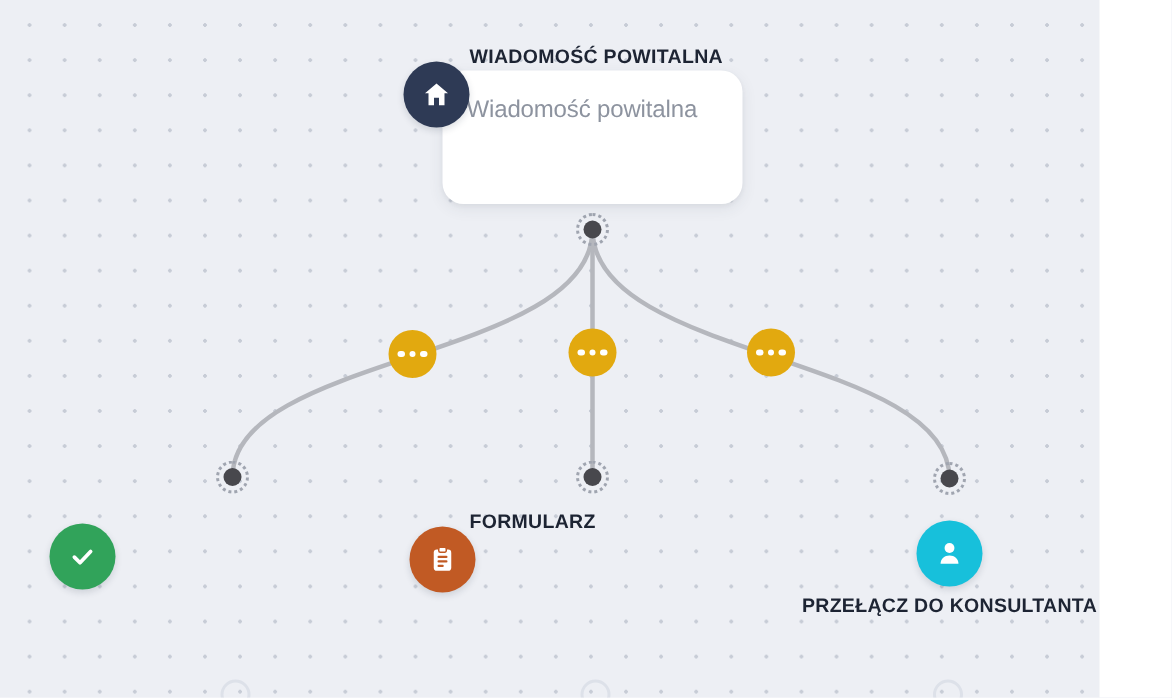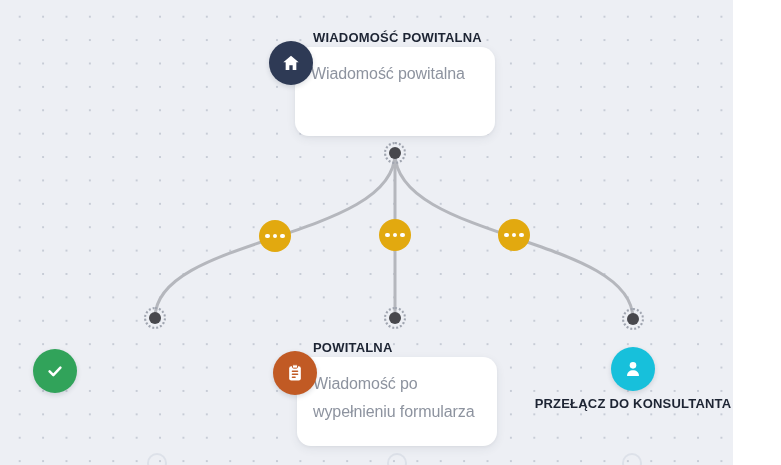--- a/index.html
+++ b/index.html
@@ -191,24 +191,21 @@
       <path d="M12 3.2 L2.8 11 H5.6 V20.5 H10 V14.6 H14 V20.5 H18.4 V11 H21.2 Z" fill="#ffffff"></path>
     </svg>
   </div>
 
   <div class="node-icon icon-check" id="icon-end">
     <svg width="20" height="20" viewBox="0 0 24 24">
       <path d="M5.5 12.5 L10 17 L18.5 8" fill="none" stroke="#ffffff" stroke-width="3" stroke-linecap="round" stroke-linejoin="round"></path>
     </svg>
   </div>
 
-  <div class="node-label" id="label-form">POWITALNA</div>
-  <div class="node-card" id="card-form">
-    <div class="card-text">Wiadomość po wypełnieniu formularza</div>
-  </div>
+  <div class="node-label" id="label-form">FORMULARZ</div>
   <div class="node-icon icon-clipboard" id="icon-form">
     <svg width="20" height="20" viewBox="0 0 24 24">
       <rect x="5" y="4" width="14" height="17" rx="2.5" fill="#ffffff"></rect>
       <rect x="9" y="2.2" width="6" height="4" rx="1.2" fill="#ffffff" stroke="#c15a24" stroke-width="1.2"></rect>
       <rect x="8" y="9" width="8" height="1.8" rx="0.9" fill="#c15a24"></rect>
       <rect x="8" y="12.6" width="8" height="1.8" rx="0.9" fill="#c15a24"></rect>
       <rect x="8" y="16.2" width="5" height="1.8" rx="0.9" fill="#c15a24"></rect>
     </svg>
   </div>
 

